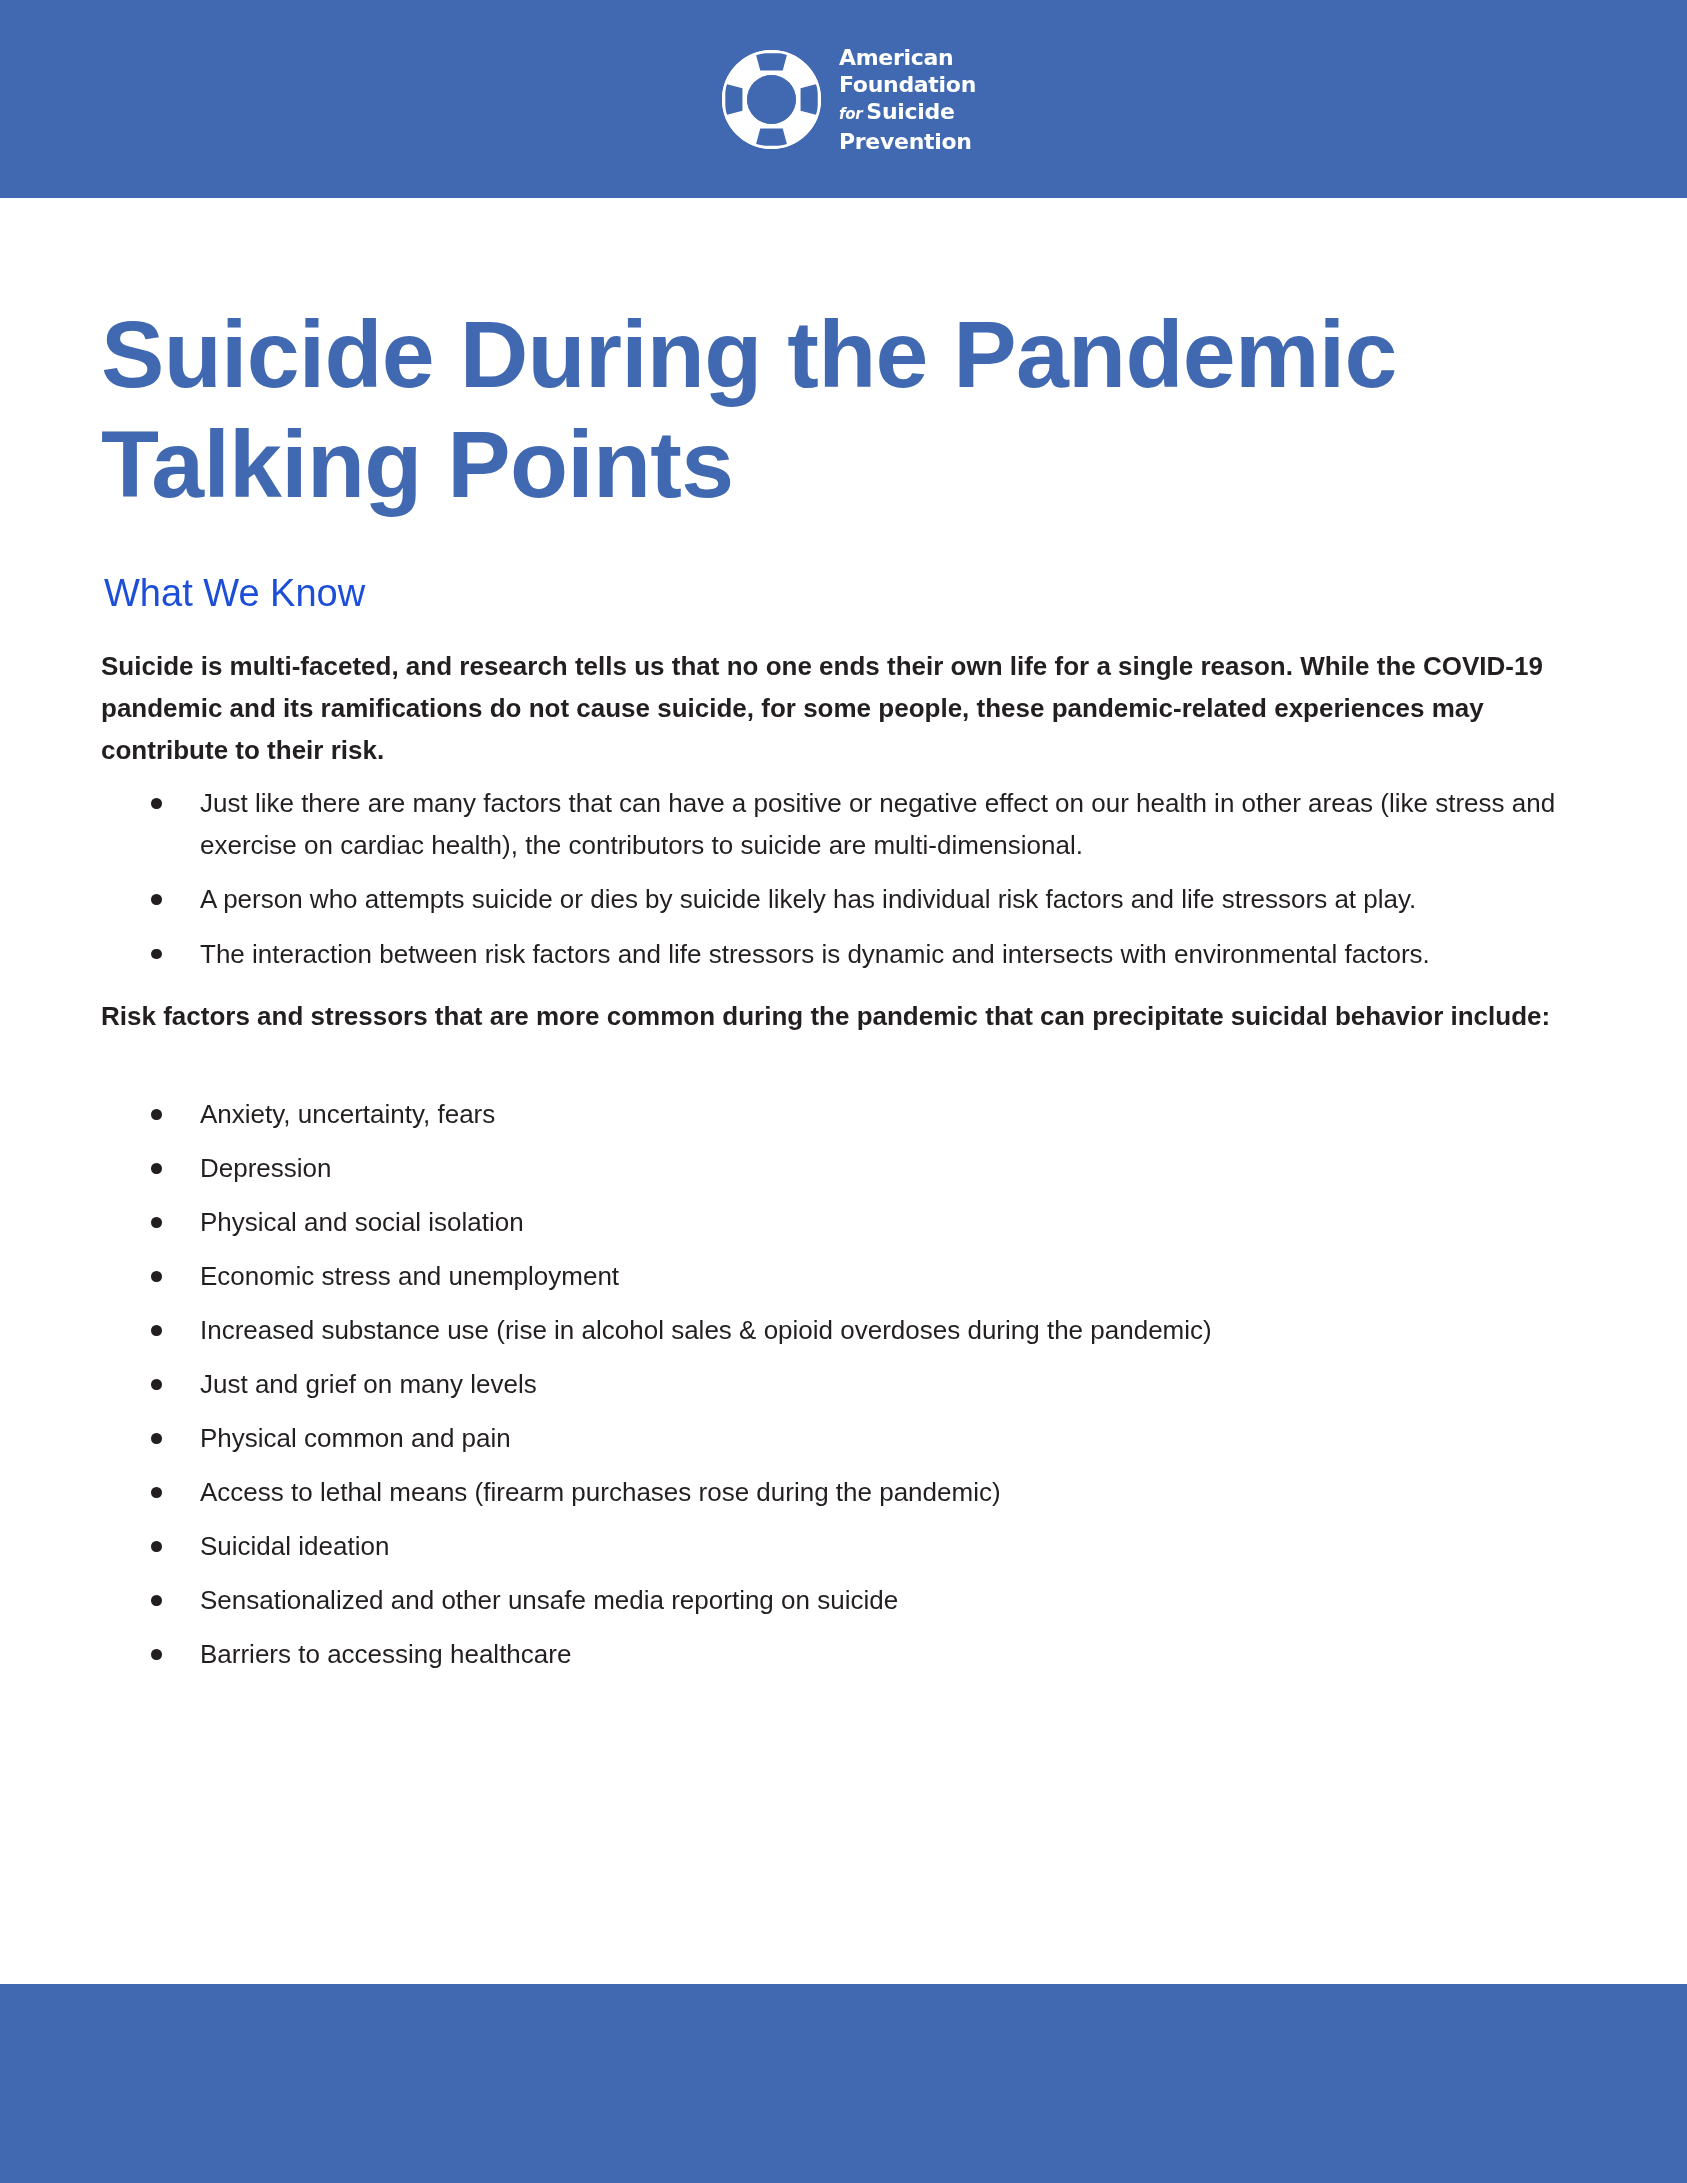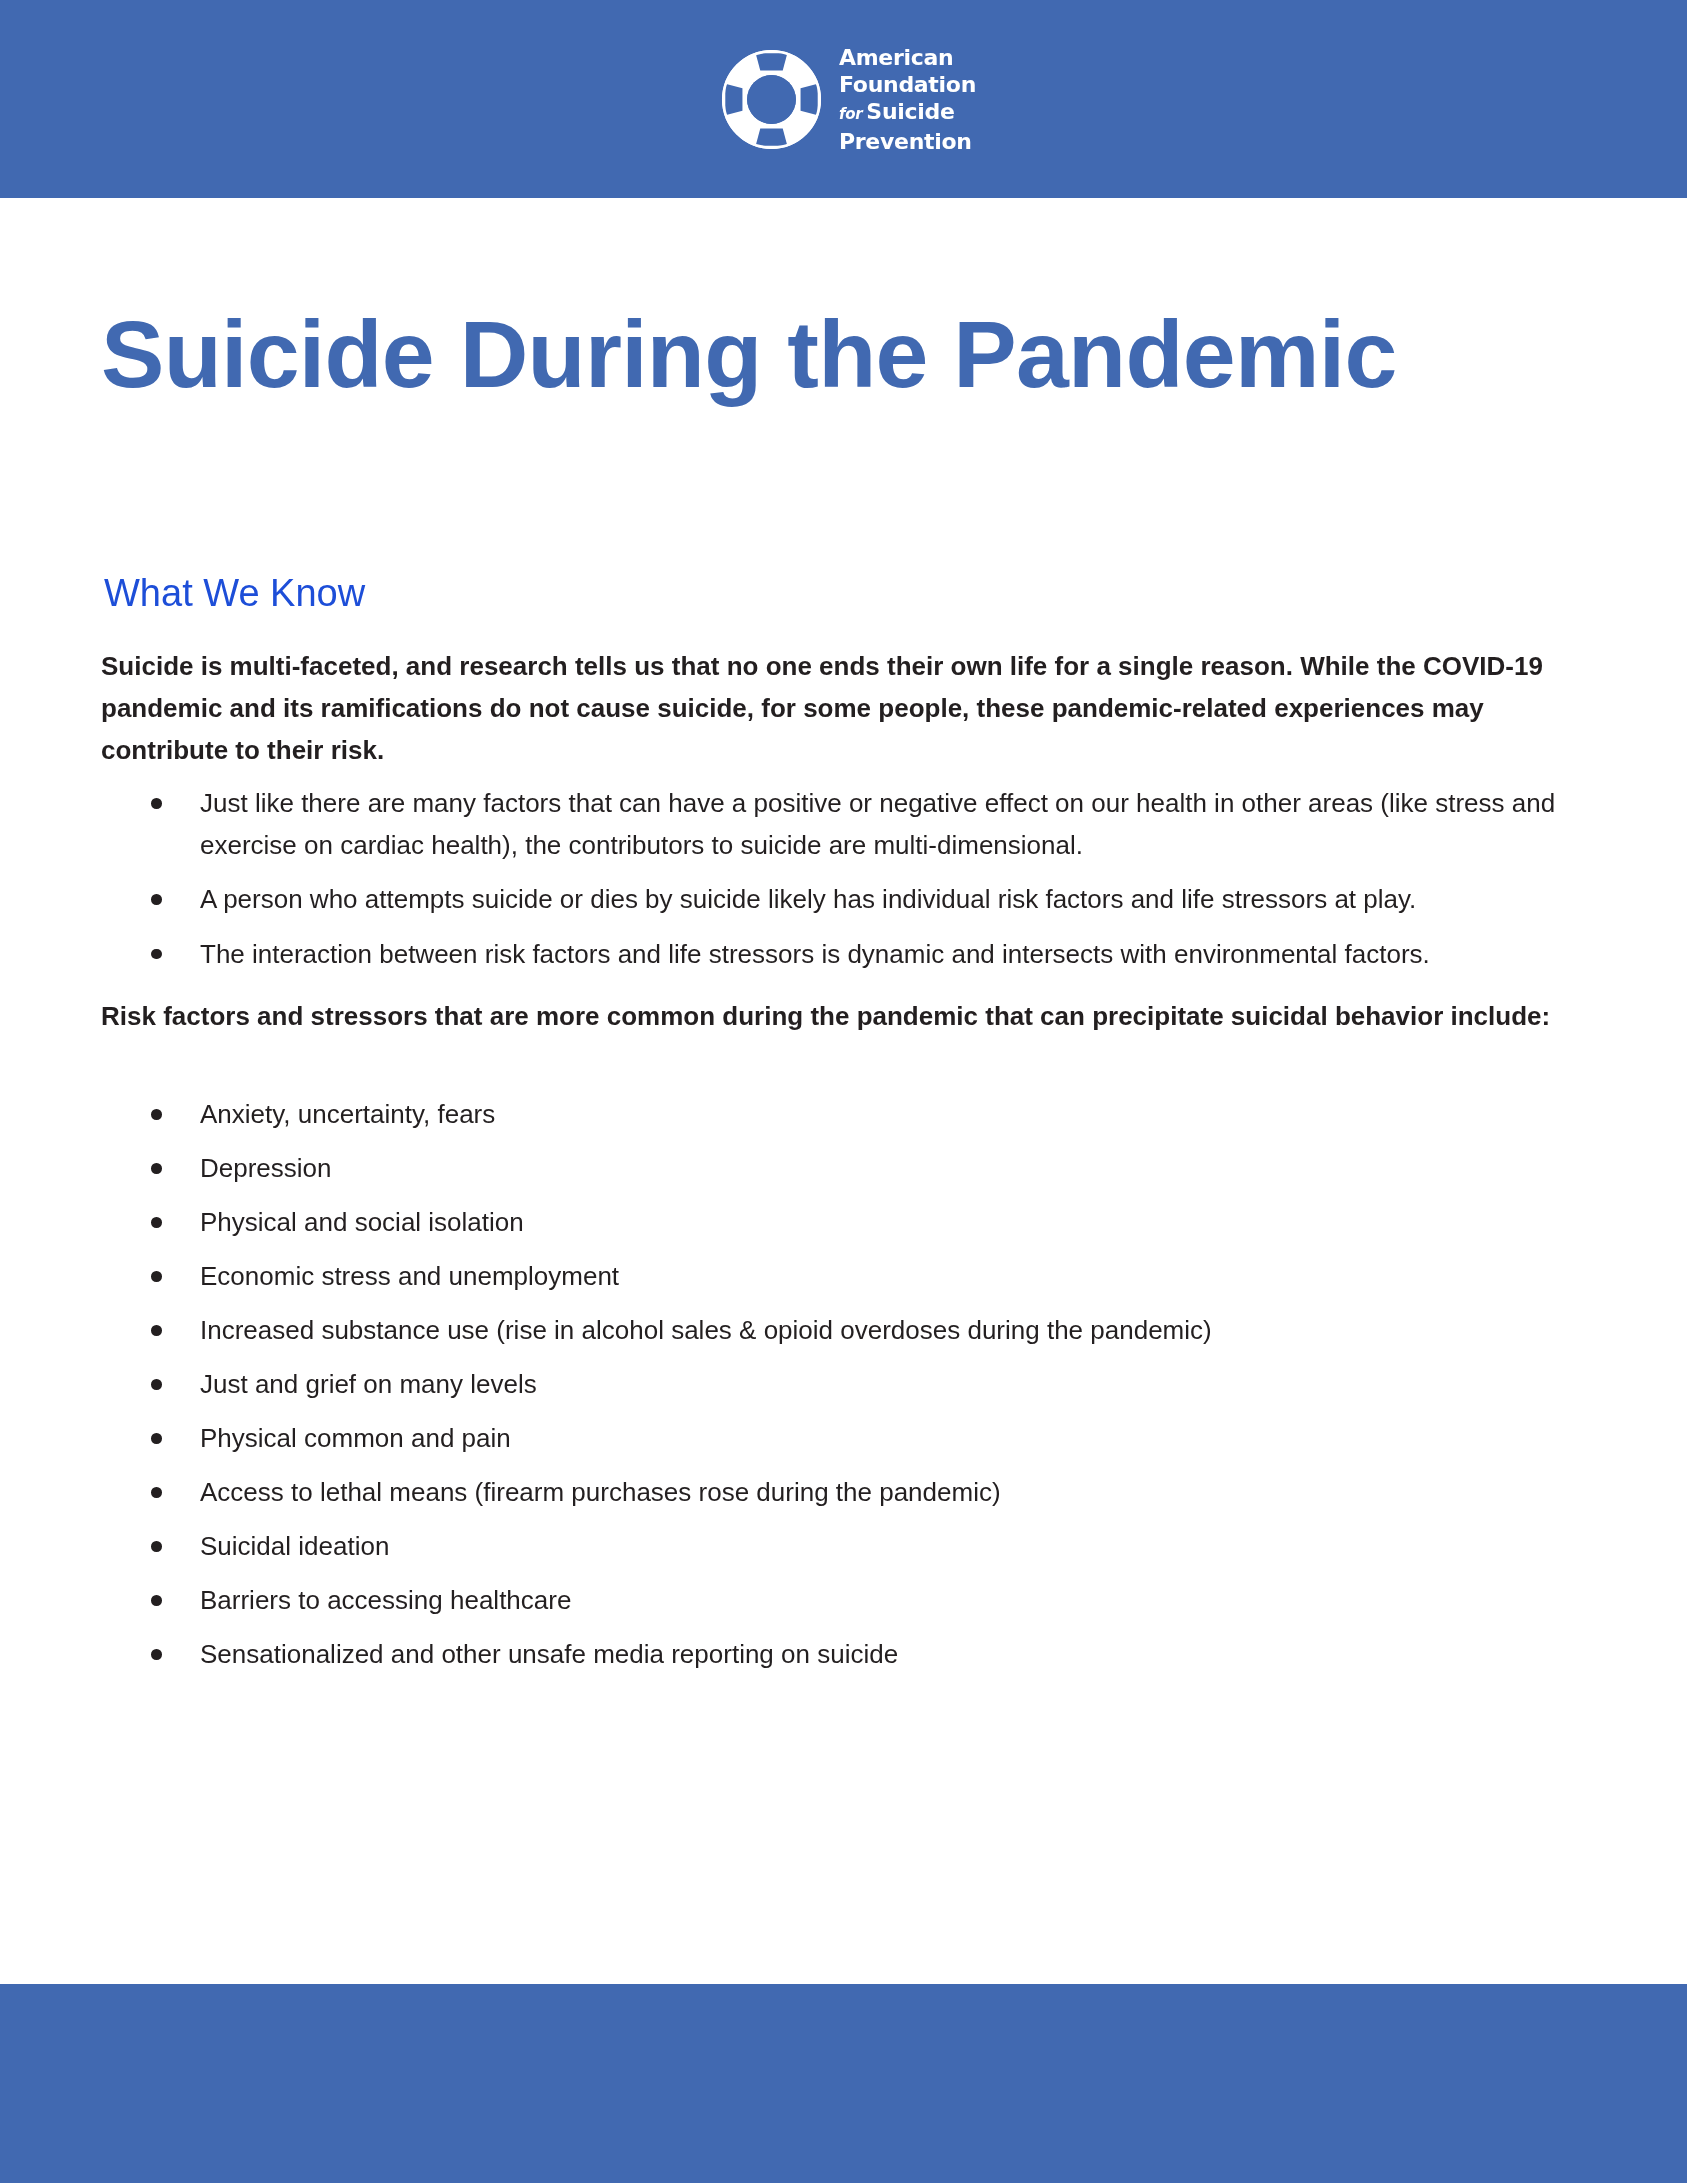--- a/index.html
+++ b/index.html
@@ -177,20 +177,21 @@
       <span class="line">Foundation</span>
       <span class="line"><span class="for">for</span><span>Suicide</span></span>
       <span class="line">Prevention</span>
     </div>
   </div>
 </div>
 
 <div class="content">
   <h1 class="page-title">
     <span class="line">Suicide During the Pandemic</span>
+    <span class="line">Talking Points</span>
   </h1>
 
   <h2 class="section-heading">What We Know</h2>
 
   <p class="intro">Suicide is multi-faceted, and research tells us that no one ends their own life for a single reason.  While the COVID-19 pandemic and its ramifications do not cause suicide, for some people, these pandemic-related experiences may contribute to their risk.</p>
 
   <ul class="bullets first">
     <li><span class="dot"></span><span>Just like there are many factors that can have a positive or negative effect on our health in other areas (like stress and exercise on cardiac health), the contributors to suicide are multi-dimensional.</span></li>
     <li><span class="dot"></span><span>A person who attempts suicide or dies by suicide likely has individual risk factors and life stressors at play.</span></li>
     <li><span class="dot"></span><span>The interaction between risk factors and life stressors is dynamic and intersects with environmental factors.</span></li>
@@ -201,19 +202,19 @@
   <ul class="bullets second">
     <li><span class="dot"></span><span>Anxiety, uncertainty, fears</span></li>
     <li><span class="dot"></span><span>Depression</span></li>
     <li><span class="dot"></span><span>Physical and social isolation</span></li>
     <li><span class="dot"></span><span>Economic stress and unemployment</span></li>
     <li><span class="dot"></span><span>Increased substance use (rise in alcohol sales &amp; opioid overdoses during the pandemic)</span></li>
     <li><span class="dot"></span><span>Just and grief on many levels</span></li>
     <li><span class="dot"></span><span>Physical common and pain</span></li>
     <li><span class="dot"></span><span>Access to lethal means (firearm purchases rose during the pandemic)</span></li>
     <li><span class="dot"></span><span>Suicidal ideation</span></li>
+    <li><span class="dot"></span><span>Sensationalized and other unsafe media reporting on suicide</span></li>
     <li><span class="dot"></span><span>Barriers to accessing healthcare</span></li>
-    <li><span class="dot"></span><span>Sensationalized and other unsafe media reporting on suicide</span></li>
   </ul>
 </div>
 
 <div class="footer-band"></div>
 
 
 </body></html>

